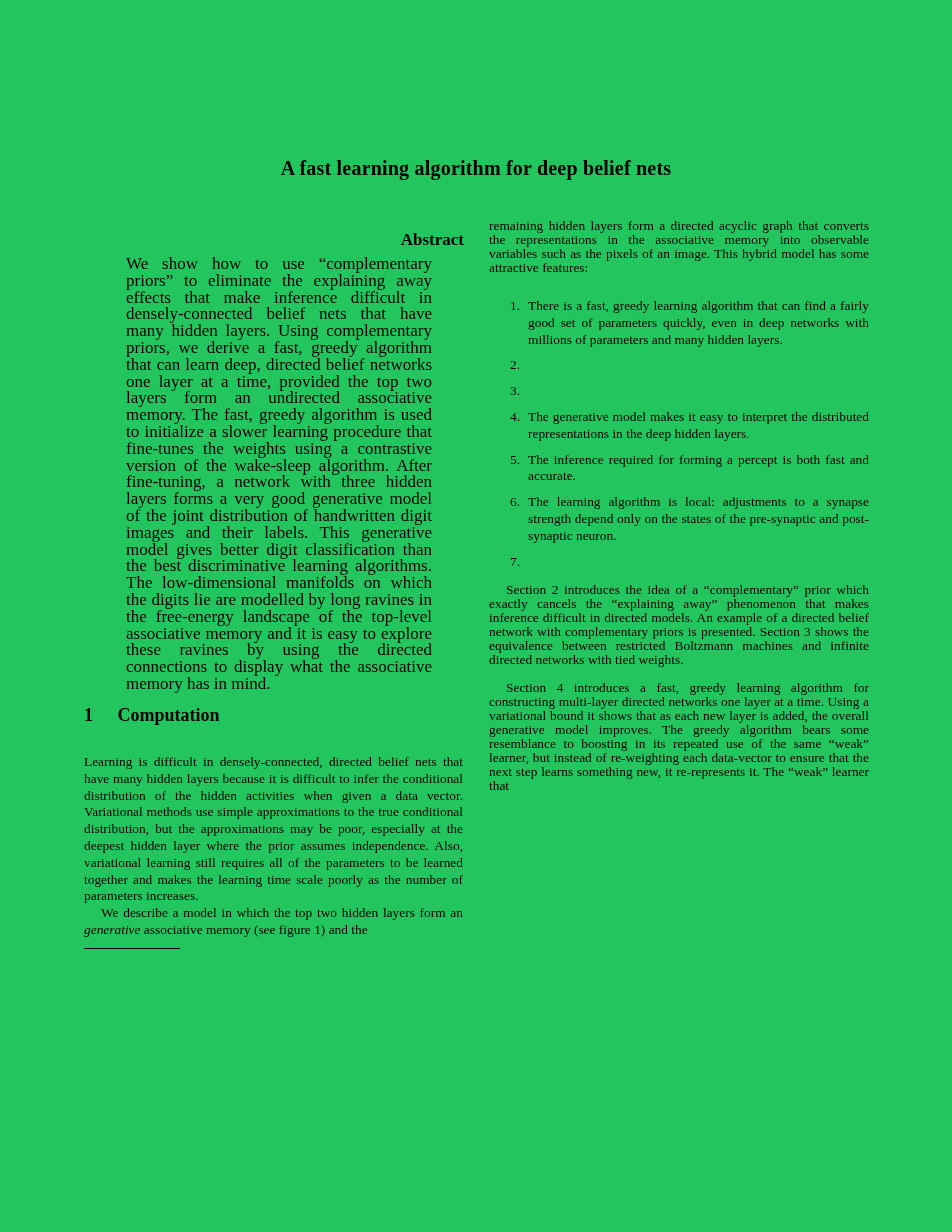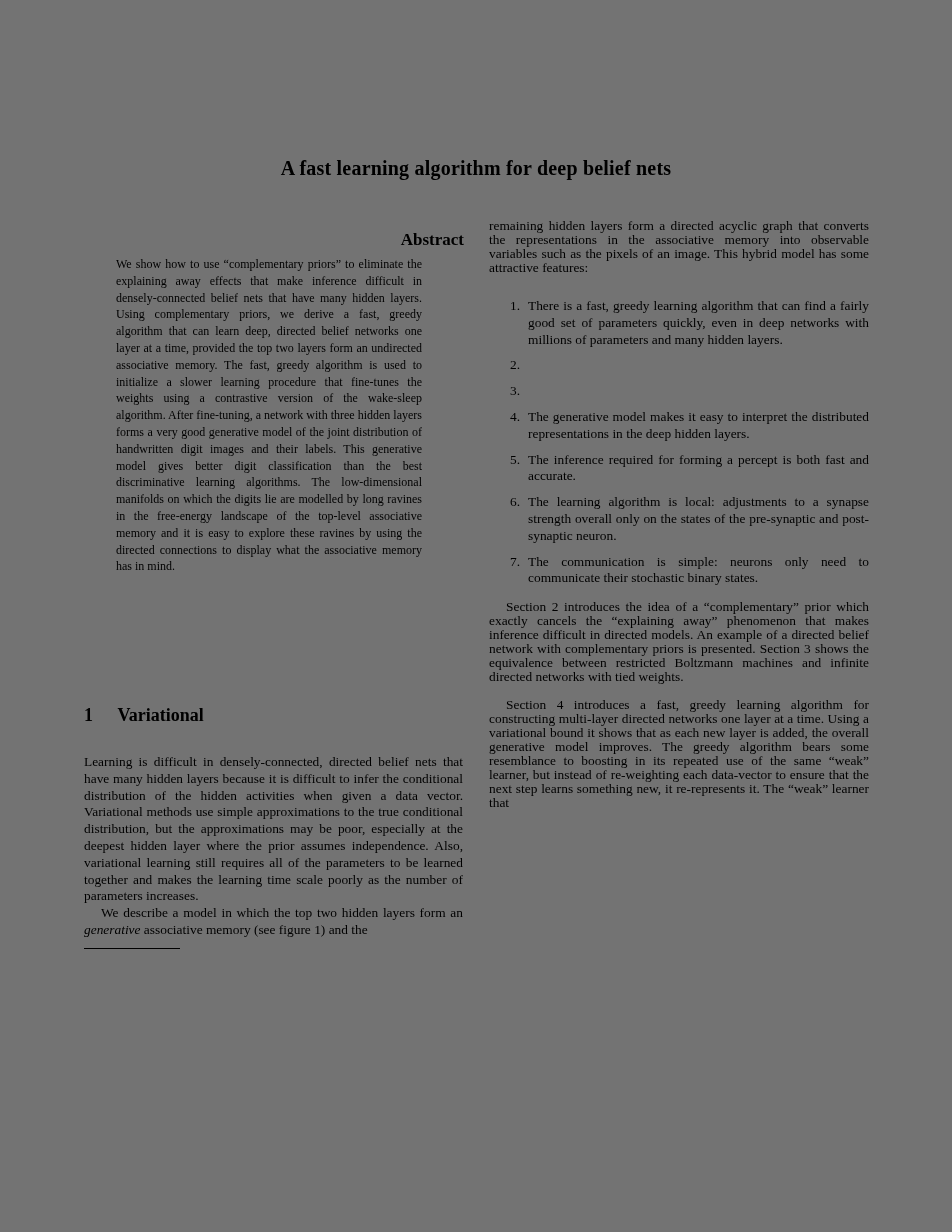--- a/index.html
+++ b/index.html
@@ -4,21 +4,21 @@
 <style>
   html, body {
     margin: 0;
     padding: 0;
     background: #ffffff;
   }
   .page {
     position: relative;
     width: 952px;
     height: 1232px;
-    background: #737373;
+    background: #22c55e;
     color: #000000;
     font-family: "Liberation Serif", "DejaVu Serif", serif;
     overflow: hidden;
   }
   .paper-title {
     position: absolute;
     top: 144px;
     left: 0;
     width: 952px;
     text-align: center;
@@ -31,23 +31,23 @@
     top: 216px;
     left: 84px;
     width: 380px;
     text-align: right;
     font-size: 17px;
     font-weight: bold;
   }
   .abstract-body {
     position: absolute;
     top: 256px;
-    left: 116px;
+    left: 126px;
     width: 306px;
-    font-size: 12px;
+    font-size: 17px;
     line-height: 16.8px;
     text-align: justify;
   }
   .section-heading {
     position: absolute;
     top: 690px;
     left: 84px;
     width: 380px;
     font-size: 18px;
     font-weight: bold;
@@ -144,21 +144,21 @@
 <div class="page">
 
   <h1 class="paper-title">A fast learning algorithm for deep belief nets</h1>
 
   <h2 class="abstract-heading">Abstract</h2>
 
   <div class="abstract-body">We show how to use “complementary priors” to eliminate the explaining away effects that make inference difficult in densely-connected belief nets that have many hidden layers. Using complementary priors, we derive a fast, greedy algorithm that can learn deep, directed belief networks one layer at a time, provided the top two layers form an undirected associative memory. The fast, greedy algorithm is used to initialize a slower learning procedure that fine-tunes the weights using a contrastive version of the wake-sleep algorithm. After fine-tuning, a network with three hidden layers forms a very good generative model of the joint distribution of handwritten digit images and their labels. This generative model gives better digit classification than the best discriminative learning algorithms. The low-dimensional manifolds on which the digits lie are modelled by long ravines in the free-energy landscape of the top-level associative memory and it is easy to explore these ravines by using the directed connections to display what the associative memory has in mind.</div>
 
   <h2 class="section-heading">
     <span class="sec-num">1</span>
-    <span class="sec-title">Variational</span>
+    <span class="sec-title">Computation</span>
   </h2>
 
   <div class="intro-p1 col-text">Learning is difficult in densely-connected, directed belief nets that have many hidden layers because it is difficult to infer the conditional distribution of the hidden activities when given a data vector. Variational methods use simple approximations to the true conditional distribution, but the approximations may be poor, especially at the deepest hidden layer where the prior assumes independence. Also, variational learning still requires all of the parameters to be learned together and makes the learning time scale poorly as the number of parameters increases.</div>
 
   <div class="intro-p2 col-text"><span>We describe a model in which the top two hidden layers form an </span><span class="em">generative</span><span> associative memory (see figure 1) and the</span></div>
 
   <div class="footnote">
     <div class="footnote-rule"></div>
   </div>
 
@@ -179,25 +179,24 @@
       <div class="feature-item">
         <span class="num">4.</span>
         <div class="item-text">The generative model makes it easy to interpret the distributed representations in the deep hidden layers.</div>
       </div>
       <div class="feature-item">
         <span class="num">5.</span>
         <div class="item-text">The inference required for forming a percept is both fast and accurate.</div>
       </div>
       <div class="feature-item">
         <span class="num">6.</span>
-        <div class="item-text">The learning algorithm is local: adjustments to a synapse strength overall only on the states of the pre-synaptic and post-synaptic neuron.</div>
+        <div class="item-text">The learning algorithm is local: adjustments to a synapse strength depend only on the states of the pre-synaptic and post-synaptic neuron.</div>
       </div>
       <div class="feature-item">
         <span class="num">7.</span>
-        <div class="item-text">The communication is simple: neurons only need to communicate their stochastic binary states.</div>
       </div>
     </div>
 
     <div class="para indent para-sec2">Section 2 introduces the idea of a “complementary” prior which exactly cancels the “explaining away” phenomenon that makes inference difficult in directed models. An example of a directed belief network with complementary priors is presented. Section 3 shows the equivalence between restricted Boltzmann machines and infinite directed networks with tied weights.</div>
 
     <div class="para indent">Section 4 introduces a fast, greedy learning algorithm for constructing multi-layer directed networks one layer at a time. Using a variational bound it shows that as each new layer is added, the overall generative model improves. The greedy algorithm bears some resemblance to boosting in its repeated use of the same “weak” learner, but instead of re-weighting each data-vector to ensure that the next step learns something new, it re-represents it. The “weak” learner that</div>
   </div>
 
 </div>
 

